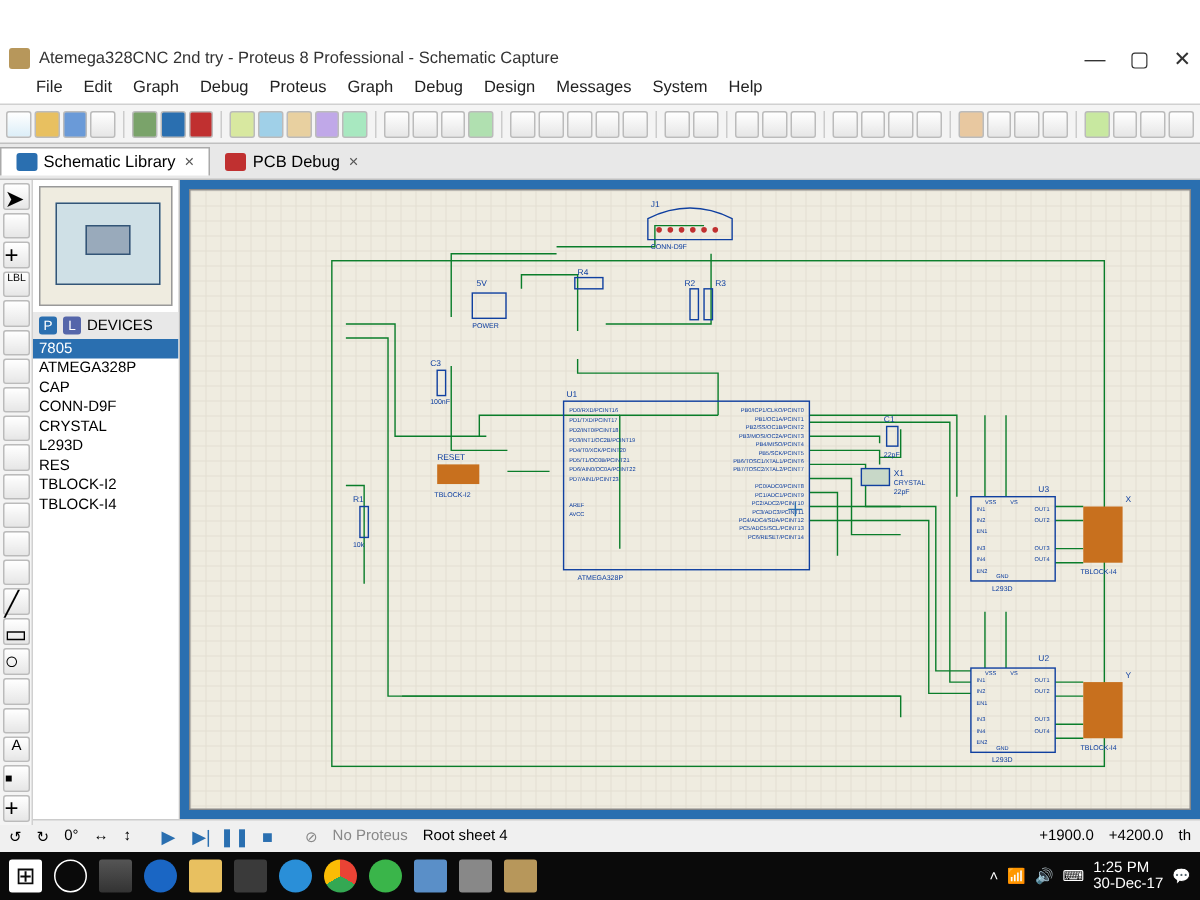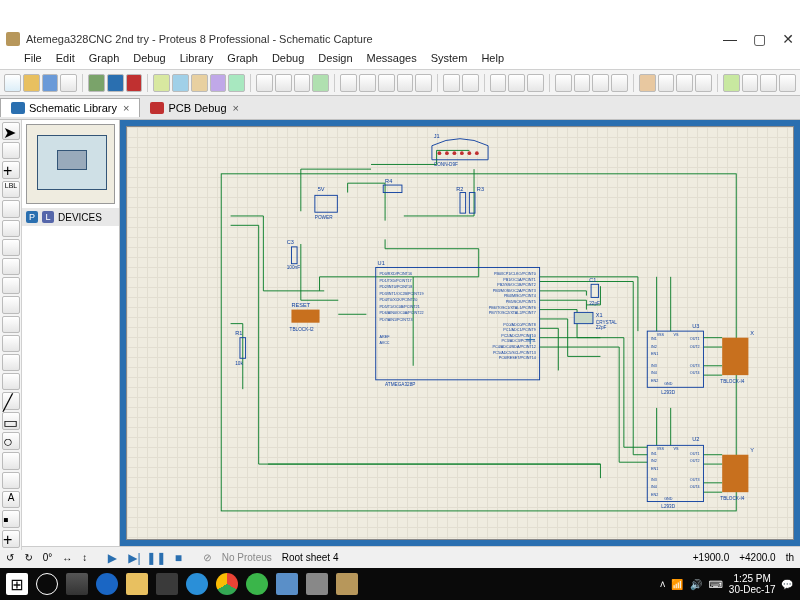--- a/index.html
+++ b/index.html
@@ -53,21 +53,21 @@
     <span>▢</span>
     <span>✕</span>
   </div>
 </div>
 
 <div class="menubar">
   <span>File</span>
   <span>Edit</span>
   <span>Graph</span>
   <span>Debug</span>
-  <span>Library</span>
+  <span>Proteus</span>
   <span>Graph</span>
   <span>Debug</span>
   <span>Design</span>
   <span>Messages</span>
   <span>System</span>
   <span>Help</span>
 </div>
 
 <div class="toolbar">
   <div class="tbtn" style="background:linear-gradient(#fff,#dceef8)"></div>
@@ -160,20 +160,31 @@
   <div class="leftcol">
     <div class="leftcol-inner">
       <div class="preview">
         <div class="pv" style="left:10px;top:10px;width:70px;height:55px"></div>
         <div class="pv" style="left:30px;top:25px;width:30px;height:20px;background:#9ab"></div>
       </div>
       <div class="devhead">
         <div class="p">P</div>
         <div class="l">L</div>
         <span>DEVICES</span>
+      </div>
+      <div class="devlist">
+        <div class="sel">7805</div>
+        <div>ATMEGA328P</div>
+        <div>CAP</div>
+        <div>CONN-D9F</div>
+        <div>CRYSTAL</div>
+        <div>L293D</div>
+        <div>RES</div>
+        <div>TBLOCK-I2</div>
+        <div>TBLOCK-I4</div>
       </div>
     </div>
   </div>
 
   <div class="canvas-wrap">
     <div class="canvas">
       <svg viewBox="0 0 660 440">
 
         <g stroke="#0a7d2a" stroke-width="1" fill="none">
           <path d="M85 95 H120 V175 H185"></path>
@@ -387,19 +398,19 @@
   <div class="ticon" style="background:conic-gradient(#ea4335 0 120deg,#34a853 120deg 240deg,#fbbc05 240deg);border-radius:50%"></div>
   <div class="ticon" style="background:#3ab54a;border-radius:50%"></div>
   <div class="ticon" style="background:#5a8fc8"></div>
   <div class="ticon" style="background:#888"></div>
   <div class="ticon" style="background:#b7975b"></div>
   <div class="right">
     <span>˄</span>
     <span>📶</span>
     <span>🔊</span>
     <span>⌨</span>
-    <div style="text-align:center;line-height:11px">
+    <div style="text-align:left;line-height:11px">
       <div>1:25 PM</div>
       <div>30-Dec-17</div>
     </div>
     <span>💬</span>
   </div>
 </div>
 
 </body></html>

